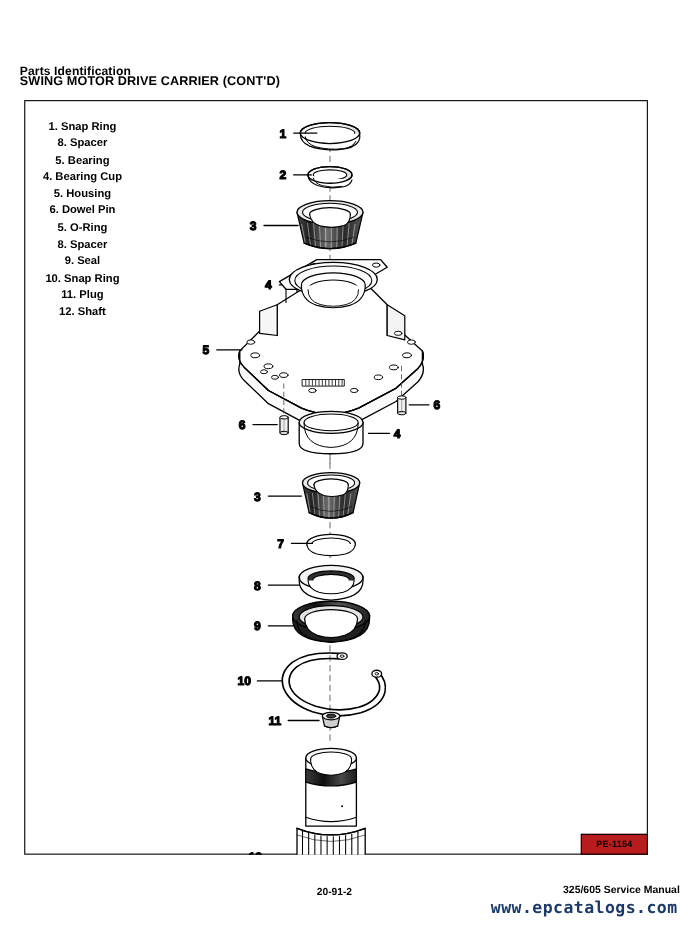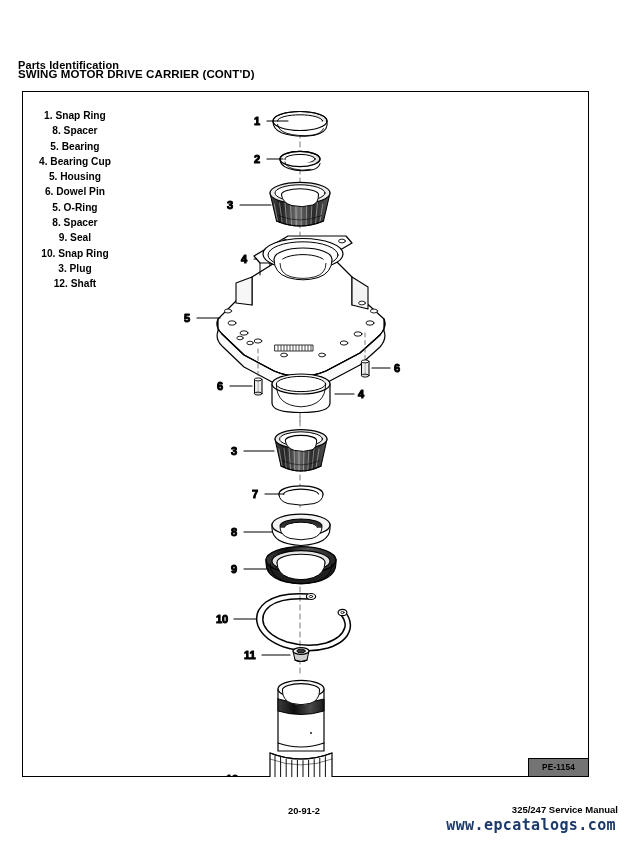--- a/index.html
+++ b/index.html
@@ -65,21 +65,21 @@
     position: absolute;
     left: 528px;
     top: 758px;
     width: 61px;
     height: 19px;
     border: 1.4px solid #000;
     box-sizing: border-box;
     display: flex;
     align-items: center;
     justify-content: center;
-    background: #737373;
+    background: #b91c1c;
   }
   #drawing-ref-box span {
     font-size: 8.2px;
     font-weight: bold;
     letter-spacing: 0.2px;
   }
 
   
   #page-number {
     position: absolute;
@@ -136,21 +136,21 @@
   <span class="part-item">1. Snap Ring</span>
   <span class="part-item">8. Spacer</span>
   <span class="part-item">5. Bearing</span>
   <span class="part-item">4. Bearing Cup</span>
   <span class="part-item">5. Housing</span>
   <span class="part-item">6. Dowel Pin</span>
   <span class="part-item">5. O-Ring</span>
   <span class="part-item">8. Spacer</span>
   <span class="part-item">9. Seal</span>
   <span class="part-item">10. Snap Ring</span>
-  <span class="part-item">3. Plug</span>
+  <span class="part-item">11. Plug</span>
   <span class="part-item">12. Shaft</span>
 </div>
 
 <svg id="diagram-svg" viewBox="0 0 567 686">
   <defs>
     <linearGradient id="gradCone" x1="0" y1="0" x2="1" y2="0">
       <stop offset="0%" stop-color="#4a4a4a"></stop>
       <stop offset="18%" stop-color="#1f1f1f"></stop>
       <stop offset="45%" stop-color="#6e6e6e"></stop>
       <stop offset="72%" stop-color="#2a2a2a"></stop>
@@ -506,14 +506,14 @@
     </g>
 
   </g>
 </svg>
 
 <div id="drawing-ref-box">
   <span>PE-1154</span>
 </div>
 
 <div id="page-number">20-91-2</div>
-<div id="manual-name">325/247 Service Manual</div>
+<div id="manual-name">325/605 Service Manual</div>
 <div id="watermark">www.epcatalogs.com</div>
 
 </body></html>

